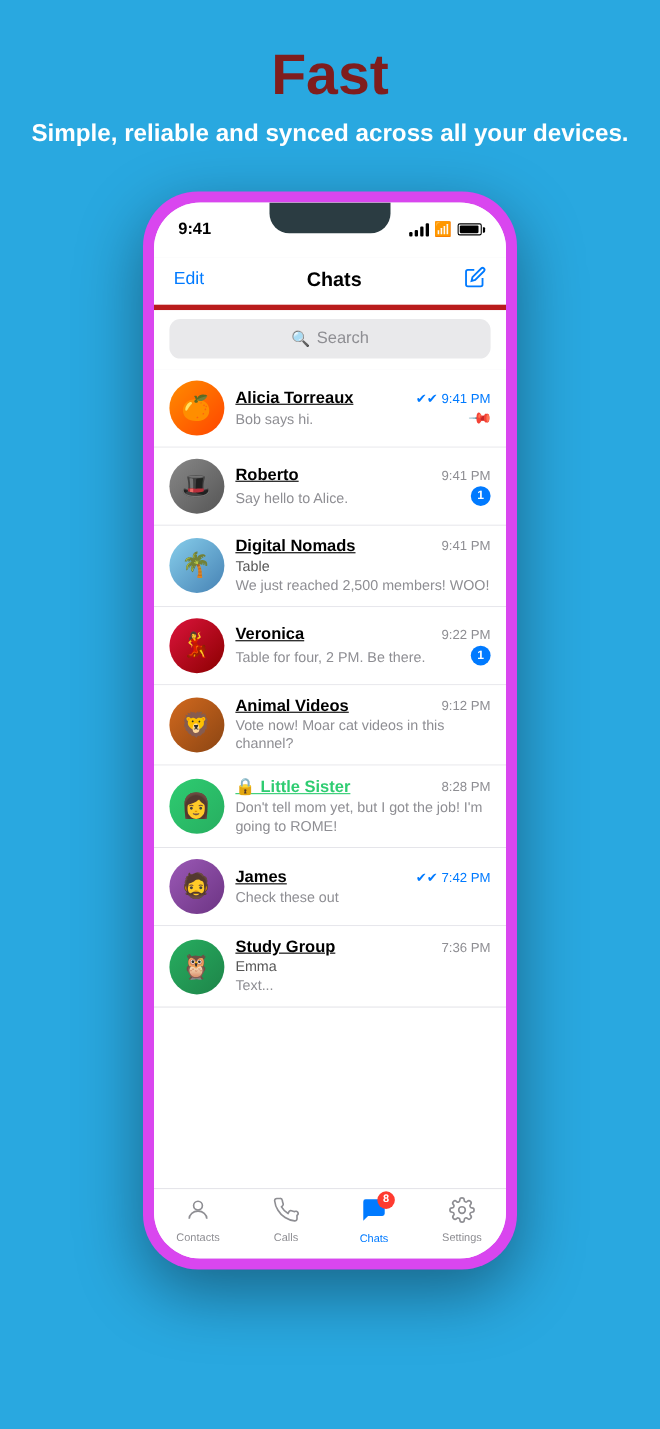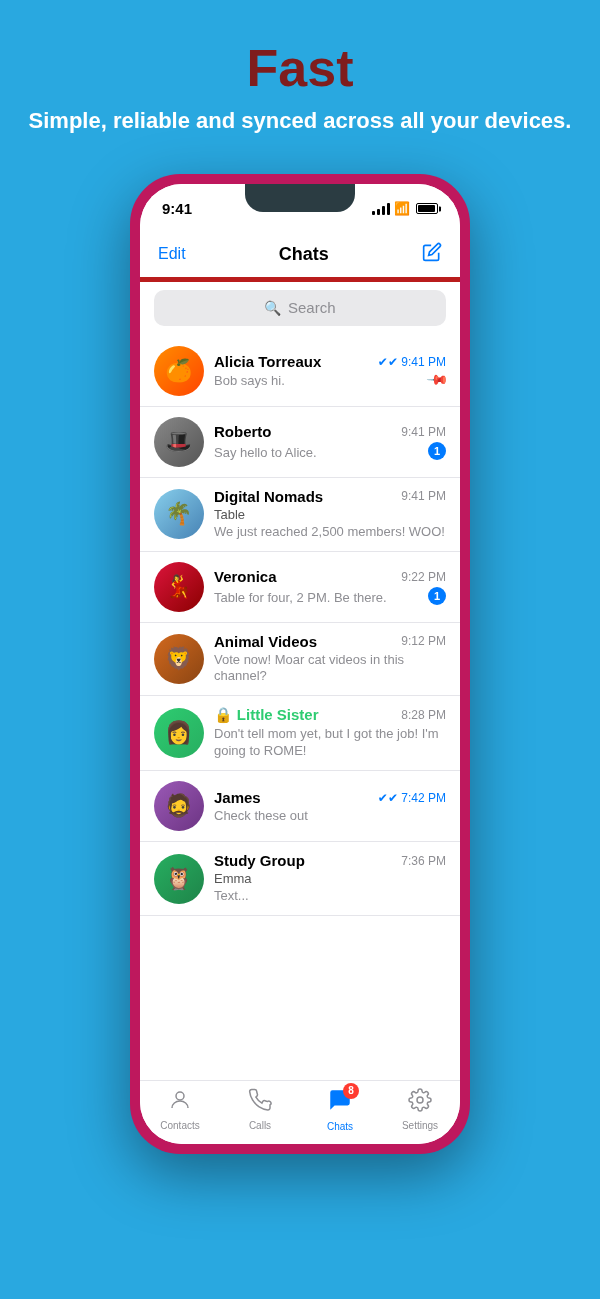--- a/index.html
+++ b/index.html
@@ -36,21 +36,21 @@
     .phone-wrapper {
       position: relative;
       width: 340px;
       margin-top: 18px;
       flex-shrink: 0;
     }
 
     .phone-frame {
       width: 340px;
       height: 980px;
-      background: #be185d;
+      background: #d946ef;
       border-radius: 50px;
       padding: 10px;
       box-shadow: 0 20px 60px rgba(0,0,0,0.4);
       position: relative;
     }
 
     .phone-screen {
       width: 100%;
       height: 100%;
       background: #f2f2f7;
@@ -238,20 +238,21 @@
       display: flex;
       justify-content: space-between;
       align-items: center;
       margin-bottom: 2px;
     }
 
     .chat-name {
       font-size: 15px;
       font-weight: 600;
       color: #000;
+      text-decoration: underline;
     }
 
     .chat-name-green {
       color: #2ecc71;
     }
 
     .chat-time {
       font-size: 12px;
       color: #8e8e93;
       white-space: nowrap;

